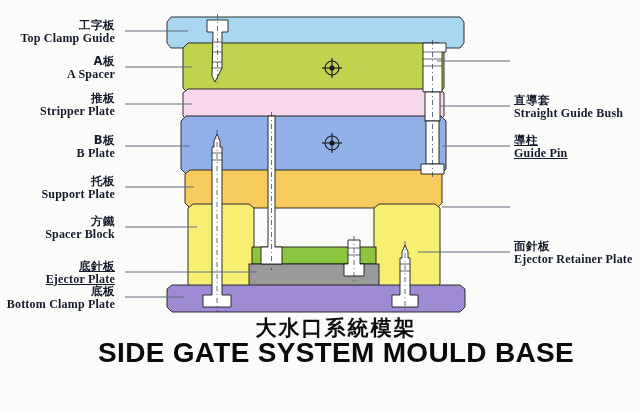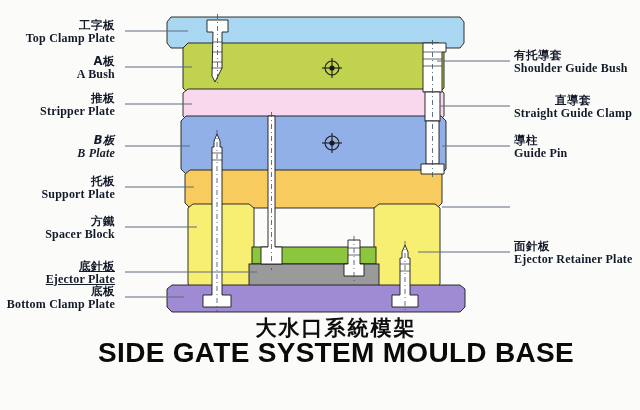--- a/index.html
+++ b/index.html
@@ -125,34 +125,34 @@
       <line x1="425" y1="61" x2="498" y2="61"></line>
       <line x1="428" y1="106" x2="498" y2="106"></line>
       <line x1="430" y1="146" x2="498" y2="146"></line>
       <line x1="430" y1="207" x2="498" y2="207"></line>
       <line x1="406" y1="252" x2="498" y2="252"></line>
     </g>
   </svg>
 
   <div class="label left" style="right:533px;top:19px;">
     <span class="cn">工字板</span>
-    <span class="en">Top Clamp Plate</span>
+    <span class="en">Top Clamp Guide</span>
   </div>
 
   <div class="label left" style="right:533px;top:55px;">
     <span class="cn">A板</span>
-    <span class="en">A Bush</span>
+    <span class="en">A Spacer</span>
   </div>
 
   <div class="label left" style="right:533px;top:92px;">
     <span class="cn">推板</span>
     <span class="en">Stripper Plate</span>
   </div>
 
-  <div class="label left" style="right:533px;top:134px;font-style:italic;">
+  <div class="label left" style="right:533px;top:134px;">
     <span class="cn">B板</span>
     <span class="en">B Plate</span>
   </div>
 
   <div class="label left" style="right:533px;top:215px;">
     <span class="cn">方鐵</span>
     <span class="en">Spacer Block</span>
   </div>
 
   <div class="label left" style="right:533px;top:175px;">
@@ -163,31 +163,27 @@
   <div class="label left" style="right:533px;top:260px;text-decoration:underline;">
     <span class="cn">底針板</span>
     <span class="en">Ejector Plate</span>
   </div>
 
   <div class="label left" style="right:533px;top:285px;">
     <span class="cn">底板</span>
     <span class="en">Bottom Clamp Plate</span>
   </div>
 
-  <div class="label right" style="left:502px;top:49px;">
-    <span class="cn">有托導套</span>
-    <span class="en">Shoulder Guide Bush</span>
+
+  <div class="label right" style="left:502px;top:94px;">
+    <span class="cn">直導套</span>
+    <span class="en">Straight Guide Bush</span>
   </div>
 
-  <div class="label right" style="left:502px;top:94px;text-align:center;">
-    <span class="cn">直導套</span>
-    <span class="en">Straight Guide Clamp</span>
-  </div>
-
-  <div class="label right" style="left:502px;top:134px;">
+  <div class="label right" style="left:502px;top:134px;text-decoration:underline;">
     <span class="cn">導柱</span>
     <span class="en">Guide Pin</span>
   </div>
 
 
   <div class="label right" style="left:502px;top:240px;">
     <span class="cn">面針板</span>
     <span class="en">Ejector Retainer Plate</span>
   </div>
 

